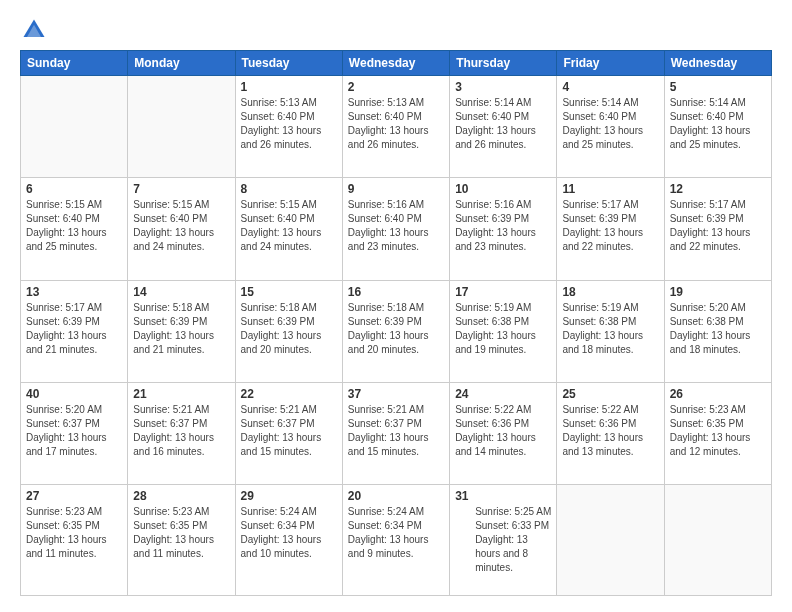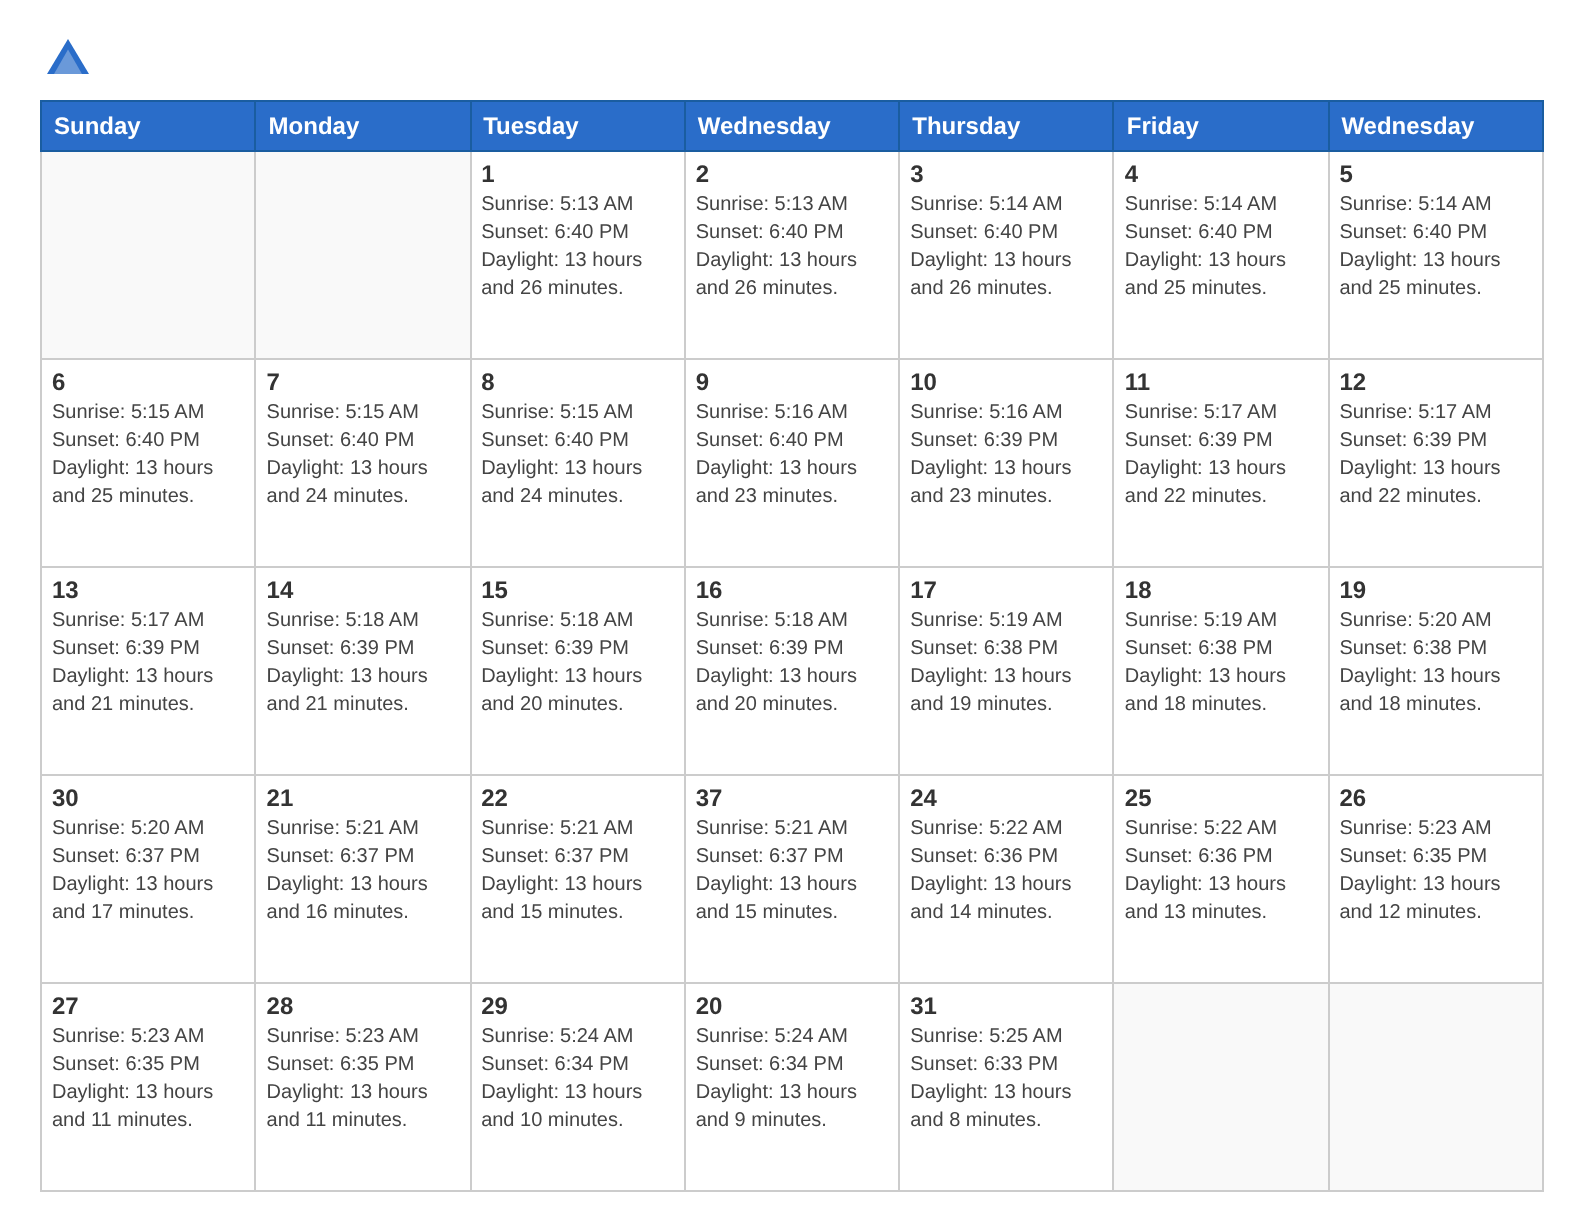--- a/index.html
+++ b/index.html
@@ -253,21 +253,21 @@
           </td>
           <td>
             <span class="day-number">19</span>
             <div class="day-info" style="white-space: pre-line;">Sunrise: 5:20 AM
 Sunset: 6:38 PM
 Daylight: 13 hours and 18 minutes.</div>
           </td>
         </tr>
         <tr>
           <td>
-            <span class="day-number">30</span>
+            <span class="day-number">40</span>
             <div class="day-info" style="white-space: pre-line;">Sunrise: 5:20 AM
 Sunset: 6:37 PM
 Daylight: 13 hours and 17 minutes.</div>
           </td>
           <td>
             <span class="day-number">21</span>
             <div class="day-info" style="white-space: pre-line;">Sunrise: 5:21 AM
 Sunset: 6:37 PM
 Daylight: 13 hours and 16 minutes.</div>
           </td>
@@ -322,21 +322,21 @@
 Daylight: 13 hours and 10 minutes.</div>
           </td>
           <td>
             <span class="day-number">20</span>
             <div class="day-info" style="white-space: pre-line;">Sunrise: 5:24 AM
 Sunset: 6:34 PM
 Daylight: 13 hours and 9 minutes.</div>
           </td>
           <td>
             <span class="day-number">31</span>
-            <div class="day-info" style="white-space: pre-line;">Sunrise: 5:25 AM
+            <div class="day-info" style="white-space: pre-line; margin-left: 20px;">Sunrise: 5:25 AM
 Sunset: 6:33 PM
 Daylight: 13 hours and 8 minutes.</div>
           </td>
           <td class="empty"></td>
           <td class="empty"></td>
         </tr>
       </tbody>
   </table>
 </div>
 

